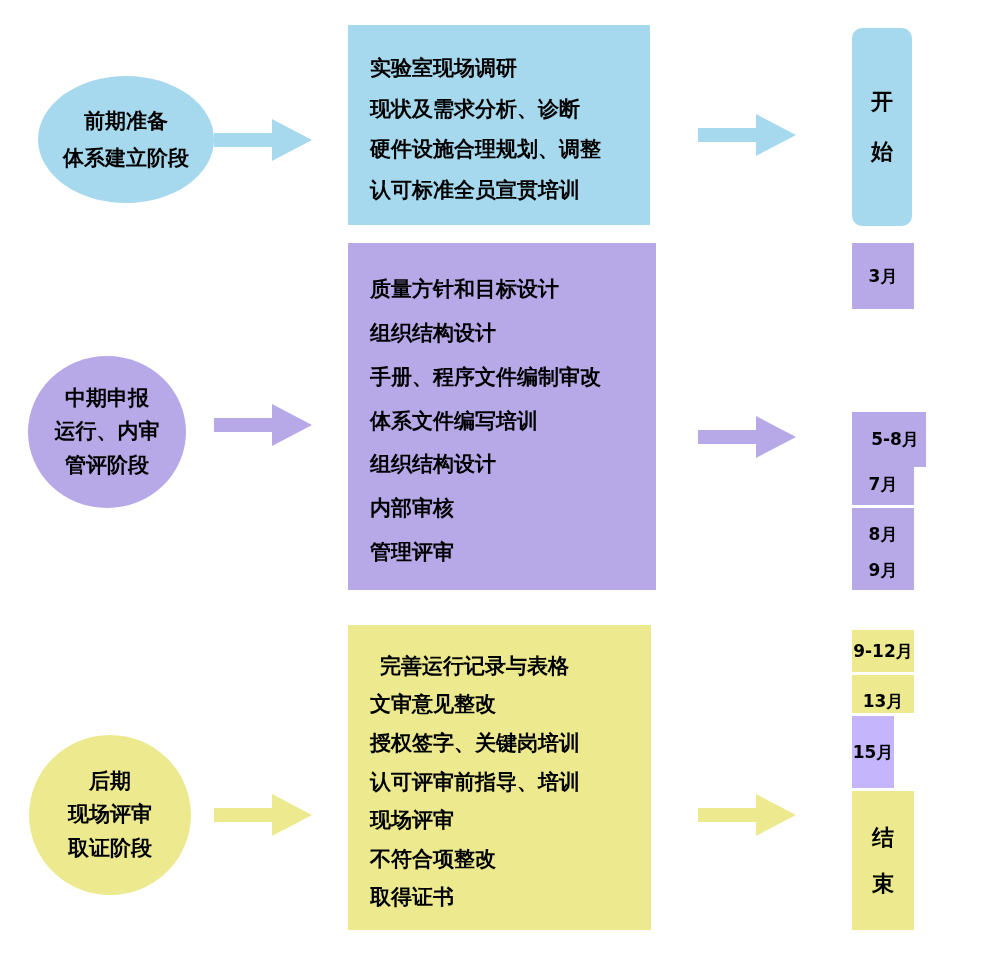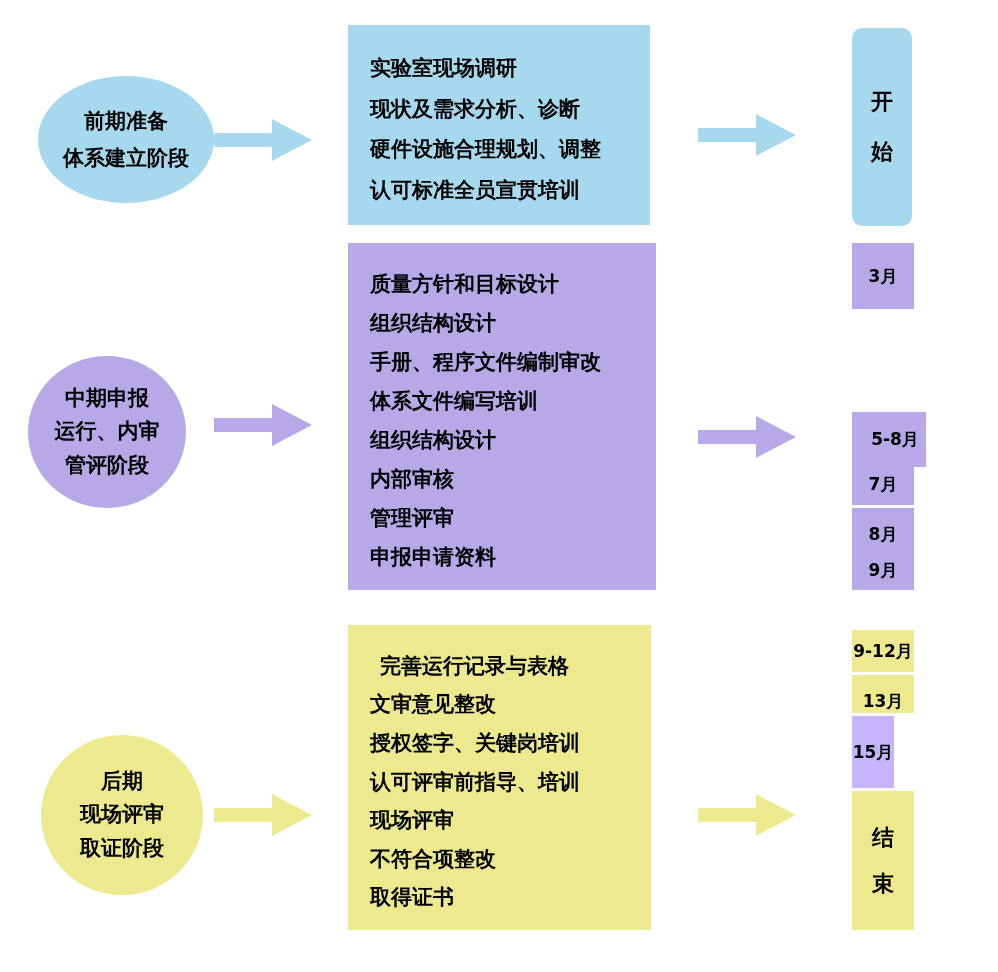--- a/index.html
+++ b/index.html
@@ -101,21 +101,20 @@
   </svg>
 
   <div class="steps-box" style="left: 348px; top: 243px; width: 308px; height: 347px; background-color: rgb(183, 168, 232);">
     <div class="step">质量方针和目标设计</div>
     <div class="step">组织结构设计</div>
     <div class="step">手册、程序文件编制审改</div>
     <div class="step">体系文件编写培训</div>
     <div class="step">组织结构设计</div>
     <div class="step">内部审核</div>
     <div class="step">管理评审</div>
-    <div class="step">申报申请资料</div>
   </div>
 
   <svg class="arrow" style="left:698px; top:414px;" width="100" height="46" viewBox="0 0 100 46">
     <polygon points="0,16 58,16 58,2 98,23 58,44 58,30 0,30" fill="#b7a8e8"></polygon>
   </svg>
 
   <div class="timeline-box" style="left: 852px; top: 243px; width: 62px; height: 66px; background-color: rgb(183, 168, 232);">
     <div>3月</div>
   </div>
   <div class="timeline-box" style="left: 852px; top: 412px; width: 62px; height: 55px; background-color: rgb(183, 168, 232); padding-left: 12px;">
@@ -124,21 +123,21 @@
   <div class="timeline-box" style="left: 852px; top: 464px; width: 62px; height: 41px; background-color: rgb(183, 168, 232);">
     <div>7月</div>
   </div>
   <div class="timeline-box" style="left: 852px; top: 508px; width: 62px; height: 52px; background-color: rgb(183, 168, 232);">
     <div>8月</div>
   </div>
   <div class="timeline-box" style="left: 852px; top: 550px; width: 62px; height: 40px; background-color: rgb(183, 168, 232);">
     <div>9月</div>
   </div>
 
-  <div class="ellipse" style="left: 41px; top: 735px; width: 162px; height: 160px; line-height: 1.6; background-color: rgb(236, 233, 143);">
+  <div class="ellipse" style="left: 29px; top: 735px; width: 162px; height: 160px; line-height: 1.6; background-color: rgb(236, 233, 143);">
     <div>后期</div>
     <div>现场评审</div>
     <div>取证阶段</div>
   </div>
 
   <svg class="arrow" style="left:214px; top:792px;" width="100" height="46" viewBox="0 0 100 46">
     <polygon points="0,16 58,16 58,2 98,23 58,44 58,30 0,30" fill="#ece98f"></polygon>
   </svg>
 
   <div class="steps-box" style="left: 348px; top: 625px; width: 303px; height: 305px; background-color: rgb(236, 233, 143);">

